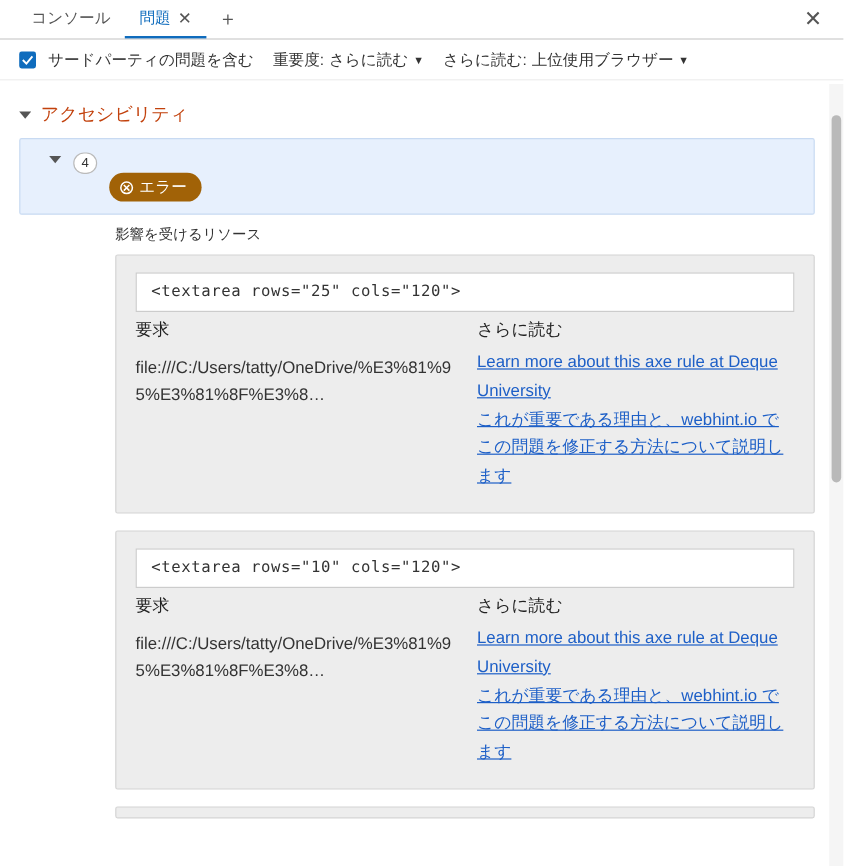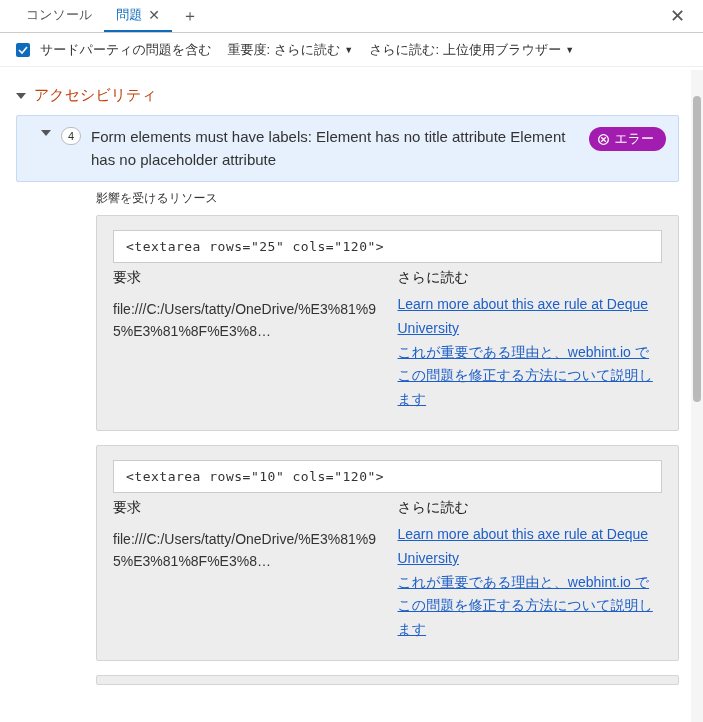--- a/index.html
+++ b/index.html
@@ -151,29 +151,29 @@
     margin-top: 1px;
   }
   .issue-title {
     flex: 1;
     font-size: 15px;
     line-height: 1.5;
     color: #333;
     padding-right: 8px;
   }
   .error-badge {
-    background: #a21caf;
+    background: #a16207;
     color: #fff;
     border-radius: 12px;
     padding: 3px 12px 3px 8px;
     display: flex;
     align-items: center;
     gap: 4px;
     font-size: 13px;
-    margin-top: 1px;
+    margin-top: 18px;
     white-space: nowrap;
   }
   .error-badge svg { width: 13px; height: 13px; }
   .resources {
     margin: 8px 0 0 80px;
     font-size: 12px;
     color: #333;
   }
   .res-label { margin-bottom: 6px; }
   .resource-card {
@@ -260,21 +260,20 @@
 <div class="content">
 
   <div class="category-header">
     <span class="caret"></span>
     <span>アクセシビリティ</span>
   </div>
 
   <div class="issue-row">
     <span class="caret issue-caret"></span>
     <span class="issue-count">4</span>
-    <span class="issue-title">Form elements must have labels: Element has no title attribute Element has no placeholder attribute</span>
     <span class="error-badge">
       <svg viewBox="0 0 14 14">
         <circle cx="7" cy="7" r="5.2" fill="none" stroke="#fff" stroke-width="1.4"></circle>
         <path d="M4.5 4.5 L9.5 9.5 M9.5 4.5 L4.5 9.5" stroke="#fff" stroke-width="1.4"></path>
       </svg>
       <span>エラー</span>
     </span>
   </div>
 
   <div class="resources">

